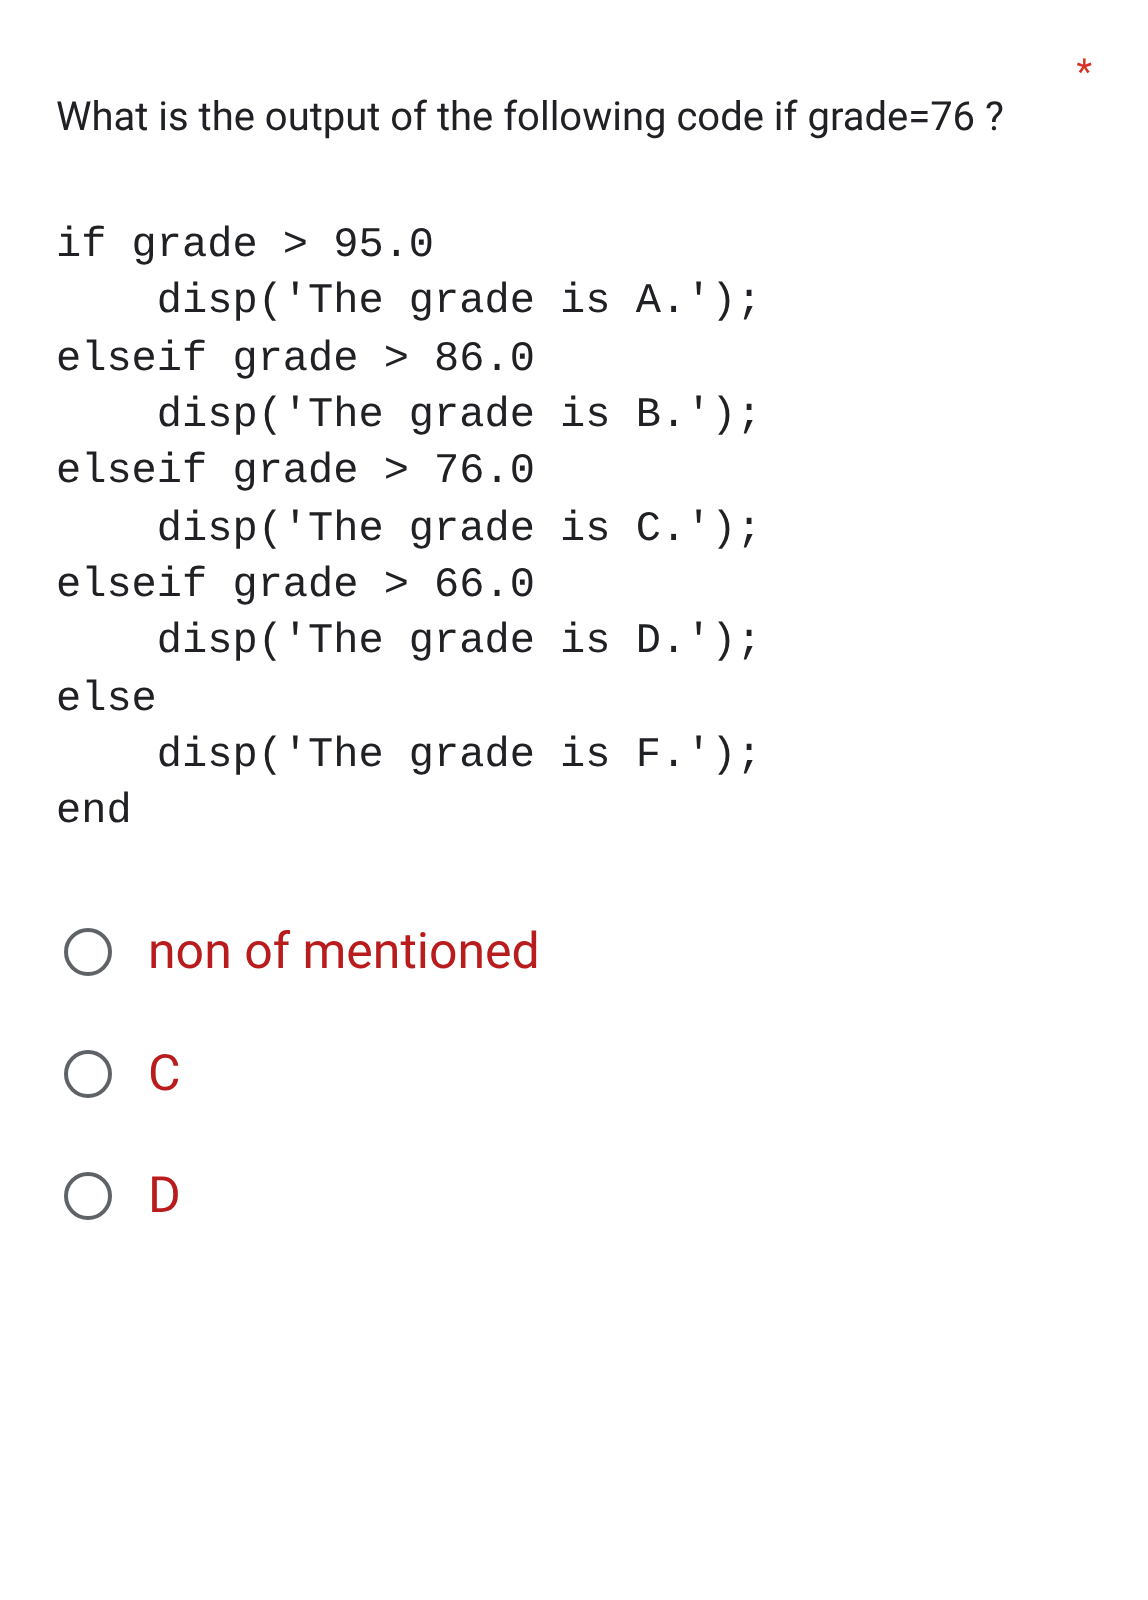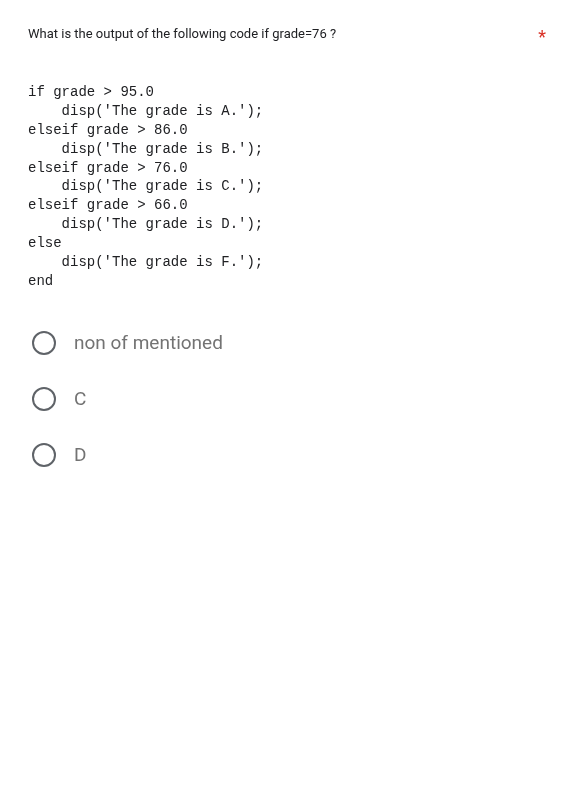--- a/index.html
+++ b/index.html
@@ -14,33 +14,34 @@
       height: 800px;
       padding: 24px 28px;
       color: #202124;
     }
     .question-header {
       display: flex;
       align-items: flex-start;
       gap: 8px;
     }
     .question-text {
-      font-size: 13px;
+      font-size: 20px;
       line-height: 1.6;
       color: #202124;
       flex: 1;
+      margin-top: 18px;
     }
     .required-star {
       color: #d93025;
       font-size: 18px;
       margin-top: 2px;
     }
     .code-block {
       font-family: 'Courier New', Courier, monospace;
-      font-size: 14px;
+      font-size: 21px;
       line-height: 1.35;
       margin-top: 36px;
       margin-bottom: 24px;
       white-space: pre;
       color: #202124;
     }
     .options {
       margin-top: 12px;
     }
     .option-row {
@@ -51,22 +52,22 @@
       cursor: pointer;
     }
     .radio-circle {
       width: 24px;
       height: 24px;
       border: 2.5px solid #5f6368;
       border-radius: 50%;
       flex-shrink: 0;
     }
     .option-label {
-      font-size: 19px;
-      color: #737373;
+      font-size: 25px;
+      color: #b91c1c;
     }
   </style>
 </head>
 <body>
 
 <div class="question-header">
   <div class="question-text">What is the output of the following code if grade=76 ?</div>
   <div class="required-star">*</div>
 </div>
 

